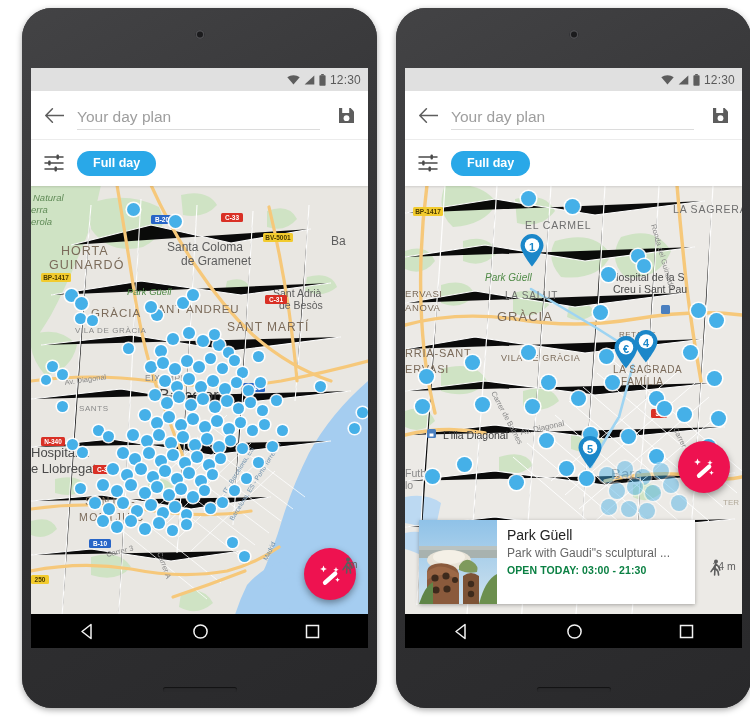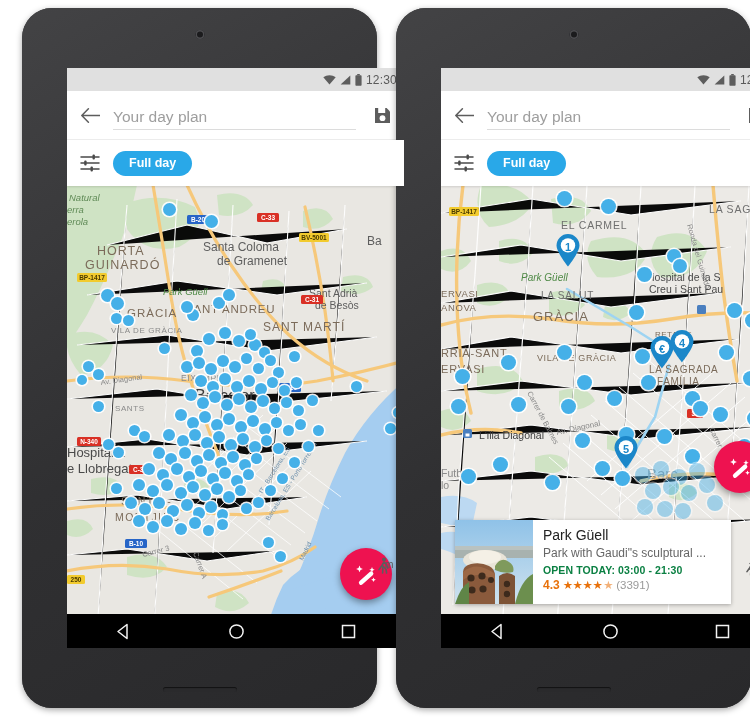--- a/index.html
+++ b/index.html
@@ -16,21 +16,21 @@
                background:linear-gradient(150deg,#434345 0%,#303032 55%,#29292b 100%);}
   .camera{position:absolute;top:22px;left:50%;transform:translateX(-50%);
           width:9px;height:9px;border-radius:50%;background:#1b1b1d;
           box-shadow:inset 0 0 0 1.5px #4d4d50;}
   .speaker{position:absolute;bottom:16px;left:50%;transform:translateX(-50%);
            width:74px;height:5px;border-radius:3px;background:#2a2a2c;
            box-shadow:inset 0 1px 1px rgba(0,0,0,.6);}
 
   
   .screen{position:absolute;left:9px;top:60px;width:337px;height:580px;
-          background:#fff;overflow:hidden;margin-left:36px;}
+          background:#fff;overflow:hidden;}
 
   
   .statusbar{position:relative;height:23px;background:#e0e0e0;}
   .sb-right{position:absolute;right:7px;top:0;height:23px;display:flex;align-items:center;gap:4px;}
   .sb-time{font-size:12px;color:#5a5a5a;letter-spacing:.2px;}
   .ic-wifi{width:13px;height:10px;}
   .ic-signal{width:11px;height:10px;}
   .ic-batt{width:7px;height:12px;}
 
   
@@ -761,26 +761,20 @@
               <circle cx="52" cy="74" r="3.2" fill="#3d2a1c"></circle>
               <path d="M60 84 Q66 60 78 54 L78 84 Z" fill="#6c8f4e"></path>
               <path d="M0 84 Q6 66 14 62 L14 84 Z" fill="#5f8547"></path>
               <path d="M40 46 Q46 36 54 42 Q60 46 58 52 Q48 54 40 50 Z" fill="#7f9a5c"></path>
             </svg>
           </div>
           <div class="card-body">
             <div class="card-title">Park Güell</div>
             <div class="card-sub">Park with Gaudi"s sculptural ...</div>
             <div class="card-open">OPEN TODAY: 03:00 - 21:30</div>
-            <div class="card-rate">
-              <span class="rate-num">4.3</span>
-              <span class="rate-stars">★★★★</span>
-              <span class="rate-stars" style="opacity:.55;margin-left:-2px;">★</span>
-              <span class="rate-cnt">(3391)</span>
-            </div>
           </div>
         </div>
       </div>
 
       <div class="navbar">
         <svg width="17" height="17" viewBox="0 0 17 17">
           <path d="M12 1.5 L3 8.5 L12 15.5 Z" fill="none" stroke="#f2f2f2" stroke-width="1.5" stroke-linejoin="round"></path>
         </svg>
         <svg width="17" height="17" viewBox="0 0 17 17">
           <circle cx="8.5" cy="8.5" r="6.6" fill="none" stroke="#f2f2f2" stroke-width="1.5"></circle>

